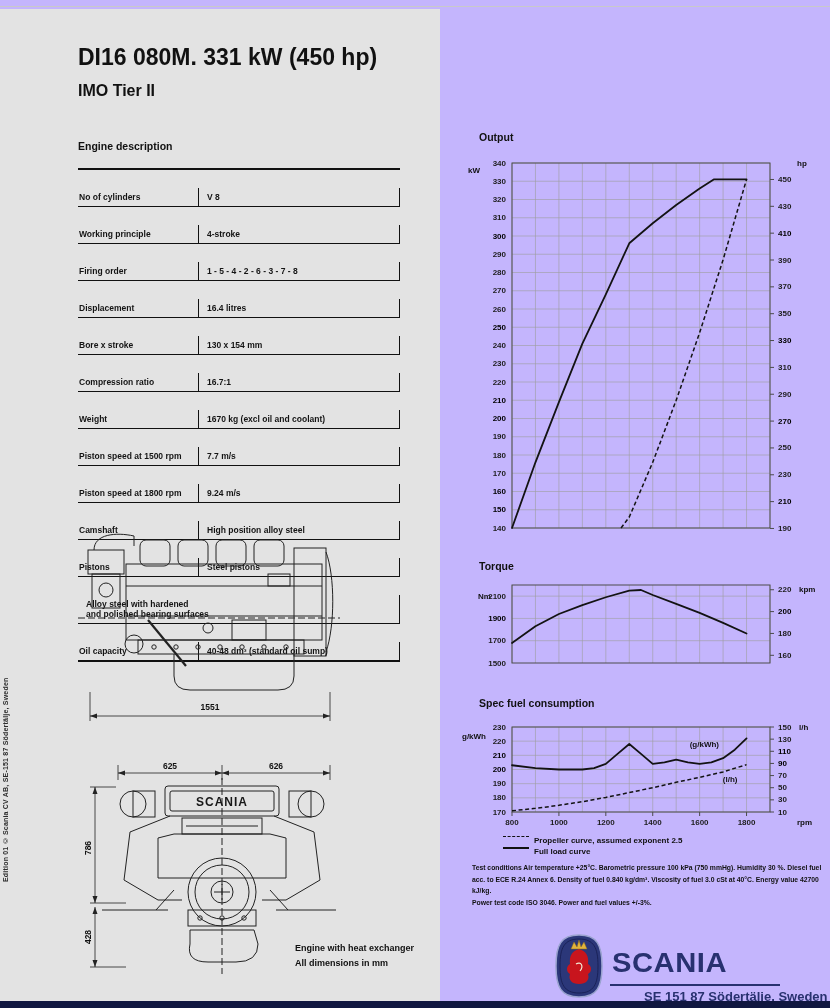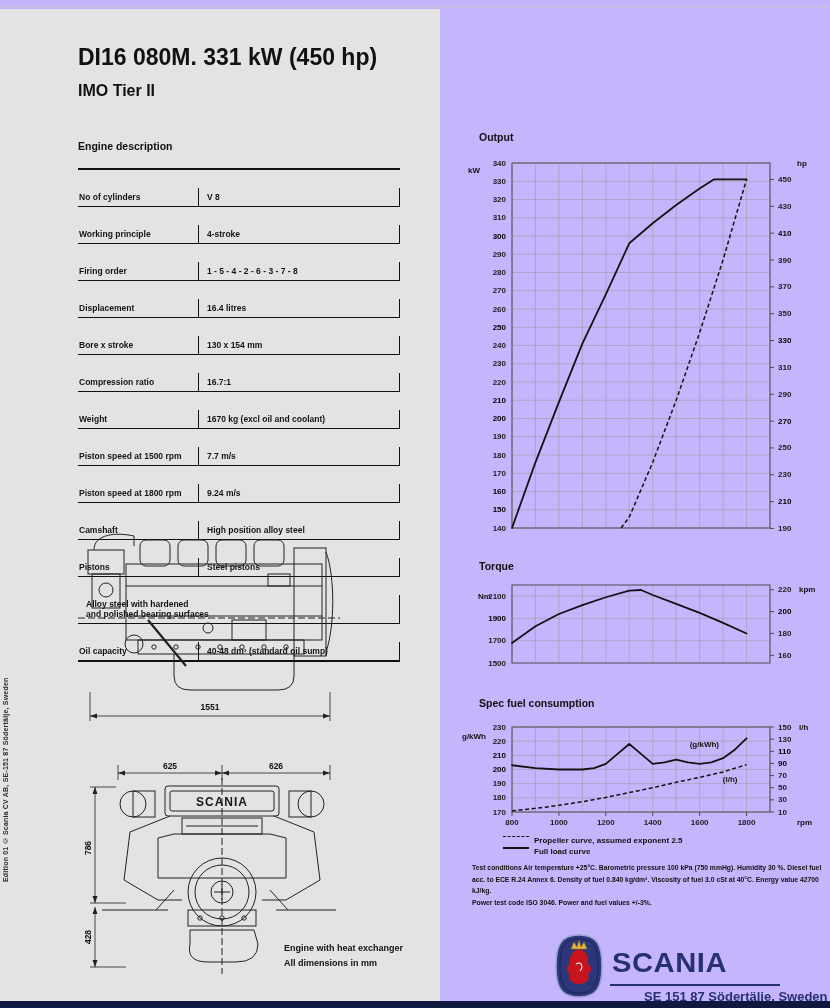--- a/index.html
+++ b/index.html
@@ -21,21 +21,21 @@
   .spec-value{flex:1;padding:4px 2px 4px 8px;font-size:8.5px;font-weight:700;white-space:pre-line;border-right:1px solid #111;}
   
   svg.fig{position:absolute;overflow:visible;}
   .draw line,.draw path,.draw rect,.draw circle,.draw polygon{stroke:#222;fill:none;stroke-width:1;}
   .draw .thick{stroke-width:2.2;}
   .cl{stroke:#444;stroke-width:.8;stroke-dasharray:7 3;fill:none;}
   .dim line{stroke:#222;stroke-width:.8;}
   .dim polygon{fill:#222;stroke:none;}
   .dim text{font-size:8.5px;font-weight:700;fill:#111;}
   .cover-label{font-size:12px;font-weight:800;fill:#181818;letter-spacing:1px;}
-  .fig-caption{left:284px;top:941px;font-size:9px;font-weight:700;line-height:15px;color:#111;}
+  .fig-caption{left:295px;top:941px;font-size:9px;font-weight:700;line-height:15px;color:#111;}
   
   .chart text{font-family:"Liberation Sans",sans-serif;}
   .chart .grid{stroke:#9d9d9d;stroke-width:.6;}
   .chart .frame{stroke:#4c4c4c;stroke-width:1;fill:none;}
   .chart .tickmark{stroke:#4c4c4c;stroke-width:1;}
   .chart text.tick{font-size:8px;font-weight:600;fill:#1d1d1d;}
   .chart text.tick.b{font-weight:800;fill:#000;}
   .chart text.unit{font-size:8px;font-weight:700;fill:#111;}
   .chart text.ann{font-size:8px;font-weight:700;fill:#111;}
   .chart polyline.solid{fill:none;stroke:#131313;stroke-width:1.8;stroke-linejoin:round;stroke-linecap:round;}

